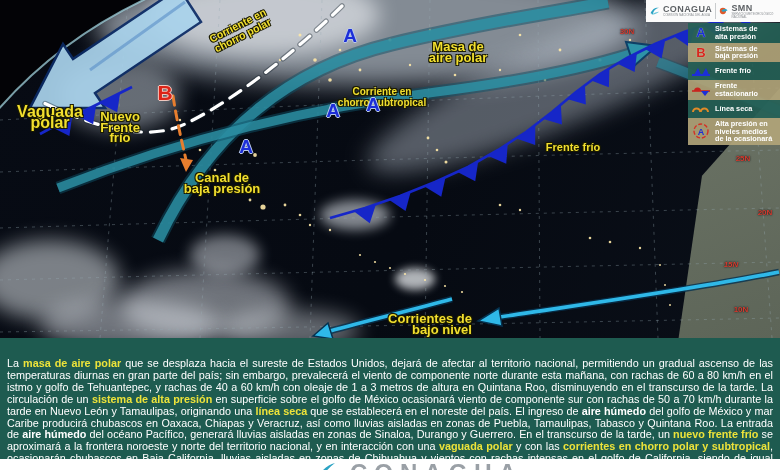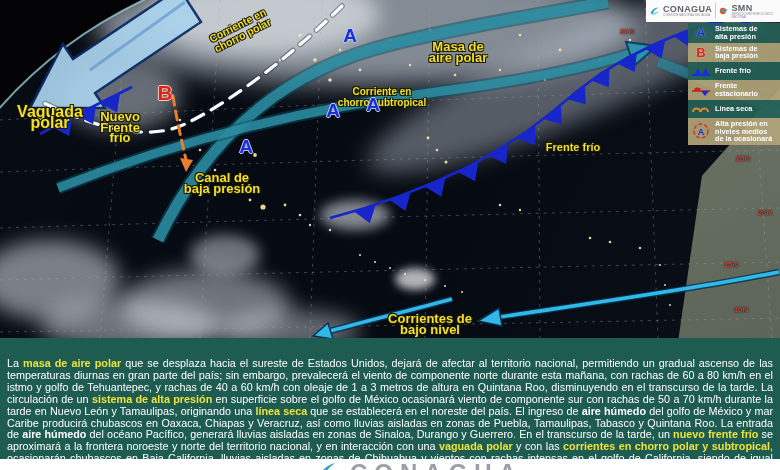--- a/index.html
+++ b/index.html
@@ -21,21 +21,21 @@
   .mlabel{position:absolute;color:#F2DF2E;font-weight:bold;font-size:13px;line-height:10.5px;
      text-align:center;white-space:pre-line;transform:translate(-50%,-50%);
      text-shadow:-1px -1px 0 #1a1a00,1px -1px 0 #1a1a00,-1px 1px 0 #1a1a00,1px 1px 0 #1a1a00;}
   #lbl-jet-polar{left:240px;top:30px;transform:translate(-50%,-50%) rotate(-27deg);font-size:10.5px;}
   #lbl-air-mass{left:458px;top:52px;}
   #lbl-jet-sub{left:382px;top:97px;font-size:10px;}
   #lbl-trough{left:50px;top:117px;font-size:16px;}
   #lbl-new-front{left:120px;top:128px;}
   #lbl-low-channel{left:190px;top:183px;margin-left:32px;}
   #lbl-cold-front{left:573px;top:147px;font-size:11px;}
-  #lbl-low-level{left:430px;top:324px;}
+  #lbl-low-level{left:430px;top:324px;text-align:right;}
   .marker-a{position:absolute;transform:translate(-50%,-50%);color:#1C2ED8;font-weight:bold;font-size:19px;
      text-shadow:-1px 0 0 #b9c9e9,1px 0 0 #b9c9e9,0 -1px 0 #b9c9e9,0 1px 0 #b9c9e9;}
   .marker-b{position:absolute;transform:translate(-50%,-50%);color:#DD2418;font-weight:bold;font-size:21px;
      text-shadow:-1px 0 0 #f0c9c0,1px 0 0 #f0c9c0,0 -1px 0 #f0c9c0,0 1px 0 #f0c9c0;}
   .latlbl{position:absolute;transform:translate(-50%,-50%);color:#D43A2F;font-weight:bold;font-size:8px;
      text-shadow:0 0 2px #000;}
 
   
   #datebar{position:absolute;left:332px;top:1px;width:312px;height:21px;background:rgba(18,18,18,.88);
      border-radius:3px;color:#fff;font-weight:bold;font-size:12px;display:flex;align-items:center;

